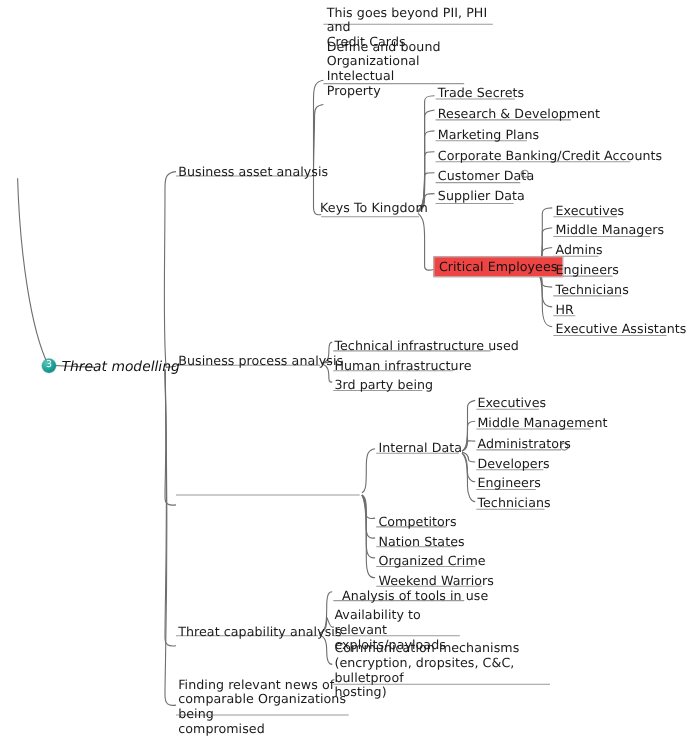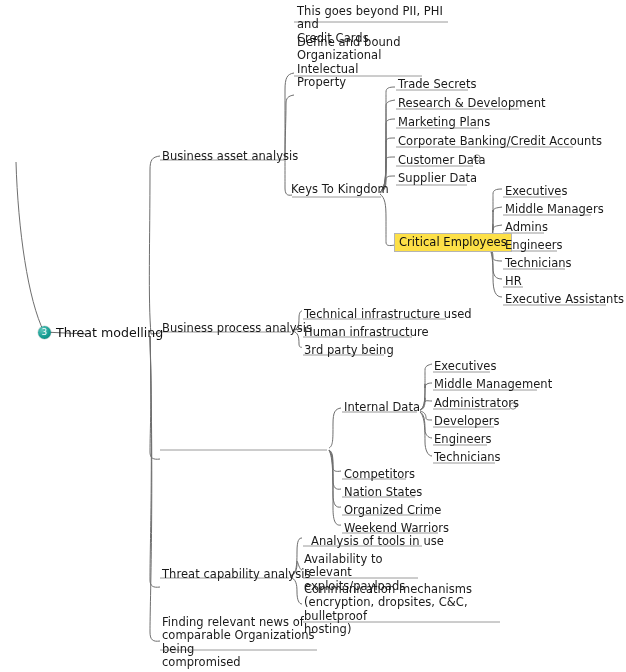--- a/index.html
+++ b/index.html
@@ -26,23 +26,23 @@
   .node.wrap{white-space:pre-line;}
   .root-wrap{position:absolute;left:38px;top:325px;display:flex;align-items:center;gap:5px;}
   .badge{
     width:13px;height:13px;border-radius:50%;
     background:radial-gradient(circle at 35% 30%, #5fc4bb 0%, #179e93 55%, #0d7a71 100%);
     color:#fff;font-size:8.5px;line-height:13px;text-align:center;
     font-family:"DejaVu Sans","Liberation Sans",sans-serif;
     box-shadow:0 0 0 0.5px rgba(0,0,0,.18);
     flex:0 0 auto;
   }
-  .root-label{font-size:12.6px;color:#111;white-space:pre;}
+  .root-label{font-size:12.6px;color:#111;white-space:pre;font-style:italic;}
   .sel{
-    background:#fde047;
+    background:#ef4444;
     padding:1px 4px 2px 4px;
     border:1px solid #b4b4b4;
     margin-left:-4px;
     color:#111;
   }
 </style>
 </head>
 <body>
 
 <div id="map">

